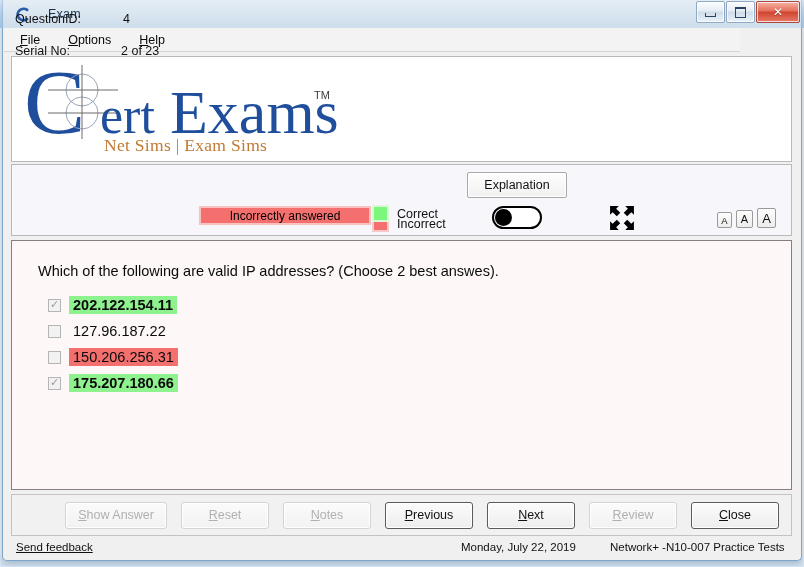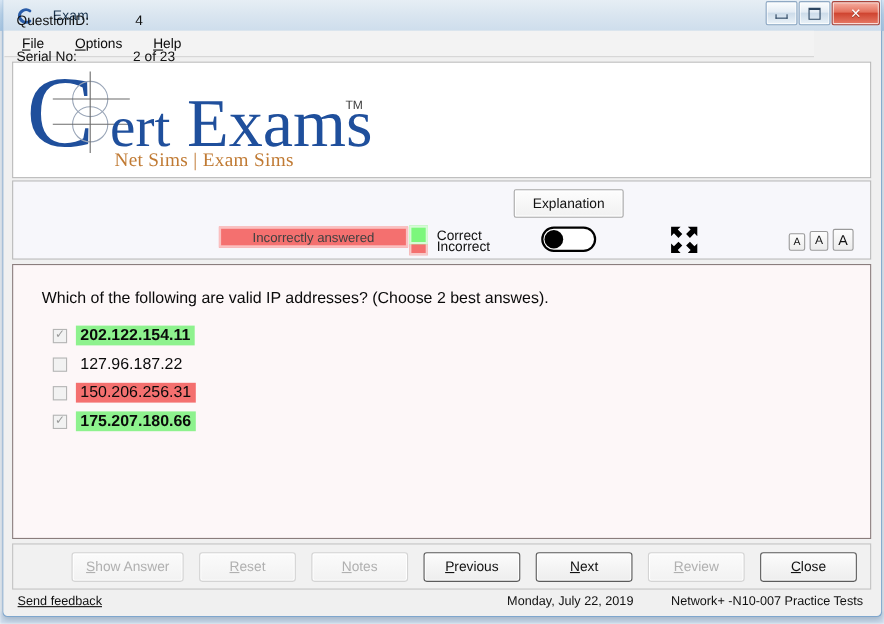--- a/index.html
+++ b/index.html
@@ -106,21 +106,21 @@
   .lbl{position:absolute;font-size:12.5px;color:#111;}
   #qid-label{left:12px;top:12px;}
   #qid-value{left:120px;top:12px;}
   #sn-label{left:12px;top:44px;}
   #sn-value{left:118px;top:44px;}
 
   #answered-badge{
     position:absolute;left:196px;top:206px;width:172px;height:19px;
     background:#f4706f;border:2px solid #fbc0c0;box-sizing:border-box;
     display:flex;align-items:center;justify-content:center;
-    font-size:12px;color:#404040;
+    font-size:12px;color:#000000;
   }
 
   .legend-row{position:absolute;display:flex;align-items:center;gap:8px;}
   #legend-incorrect{left:369px;top:175px;margin-top:40px;}
   #legend-correct{left:369px;top:205px;}
   .sw{width:17px;height:17px;border:2px solid #f7c9c9;box-sizing:border-box;}
   .sw.red{background:#f4706f;}
   .sw.green{background:#7cf77c;border-color:#d8fad8;}
   .legend-text{font-size:12.5px;color:#111;}
 

